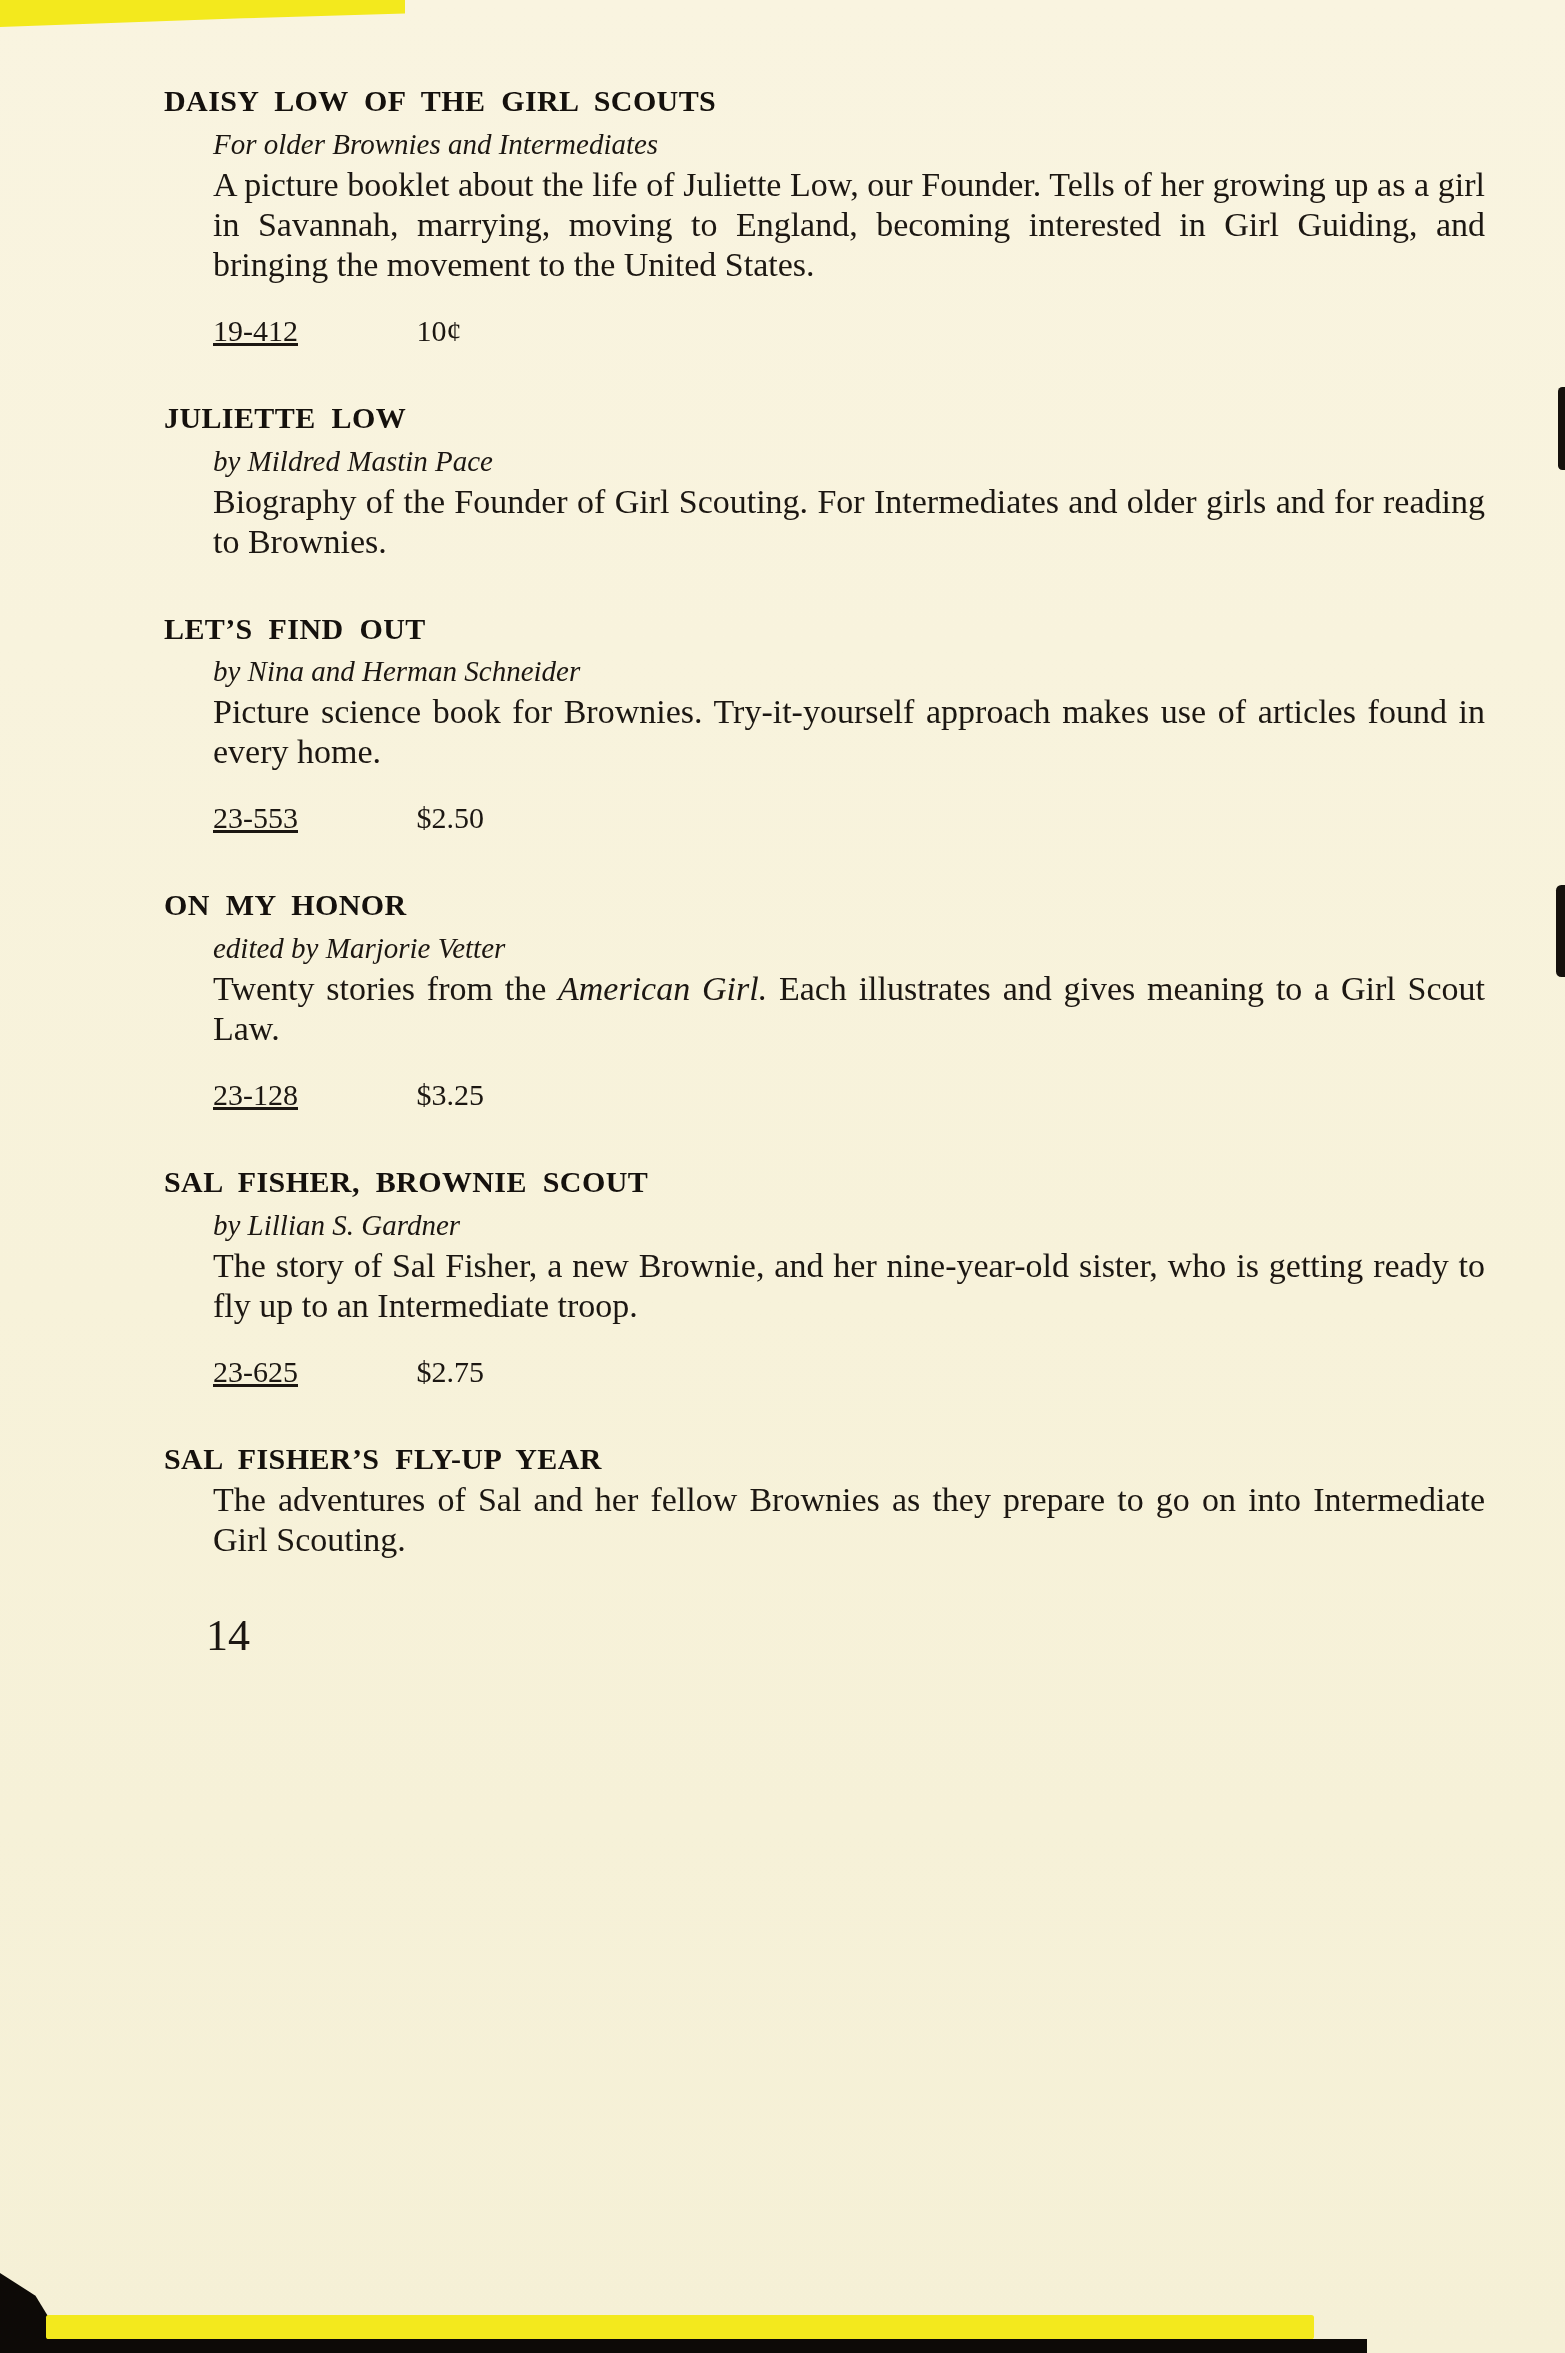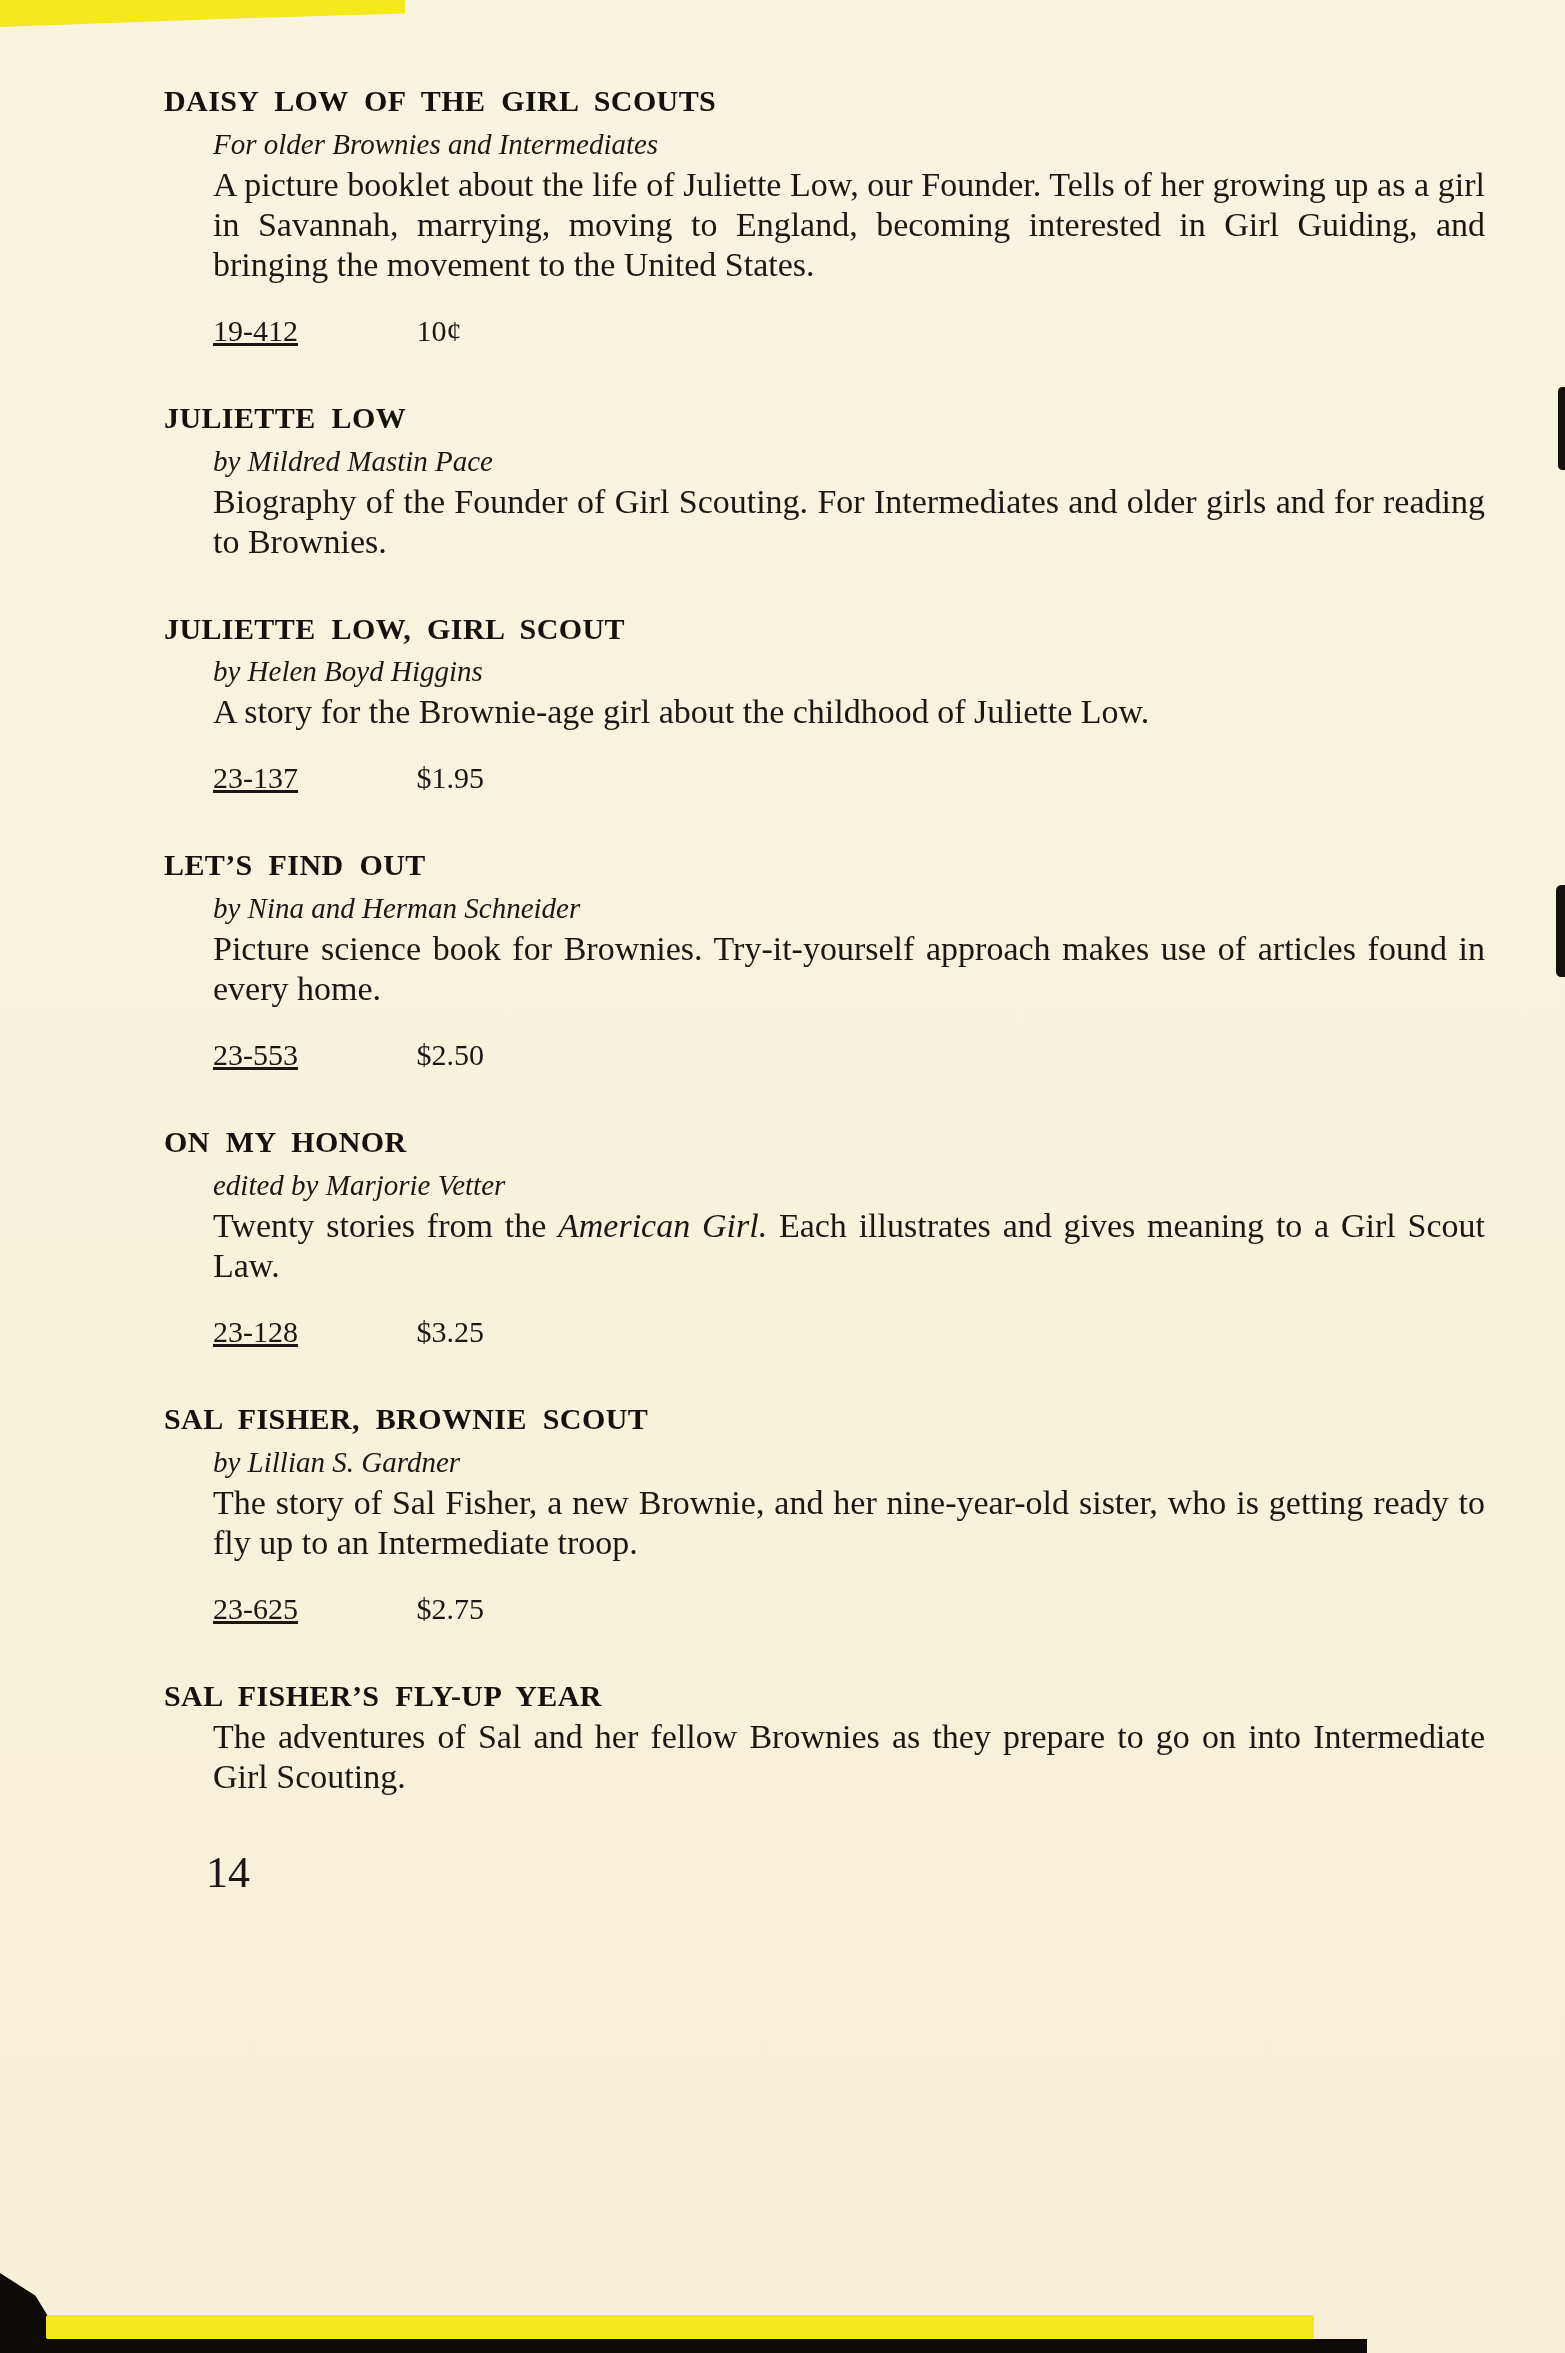--- a/index.html
+++ b/index.html
@@ -120,29 +120,20 @@
         <span class="book-price">10¢</span>
       </p>
     </section>
 
     <section class="book">
       <h2 class="book-title">JULIETTE LOW</h2>
       <p class="book-byline">by Mildred Mastin Pace</p>
       <p class="book-desc">Biography of the Founder of Girl Scouting. For Intermediates and older girls and for reading to Brownies.</p>
     </section>
 
-    <section class="book">
-      <h2 class="book-title">JULIETTE LOW, GIRL SCOUT</h2>
-      <p class="book-byline">by Helen Boyd Higgins</p>
-      <p class="book-desc">A story for the Brownie-age girl about the childhood of Juliette Low.</p>
-      <p class="book-codeline">
-        <span class="book-code">23-137</span>
-        <span class="book-price">$1.95</span>
-      </p>
-    </section>
 
     <section class="book">
       <h2 class="book-title">LET’S FIND OUT</h2>
       <p class="book-byline">by Nina and Herman Schneider</p>
       <p class="book-desc">Picture science book for Brownies. Try-it-yourself approach makes use of articles found in every home.</p>
       <p class="book-codeline">
         <span class="book-code">23-553</span>
         <span class="book-price">$2.50</span>
       </p>
     </section>

